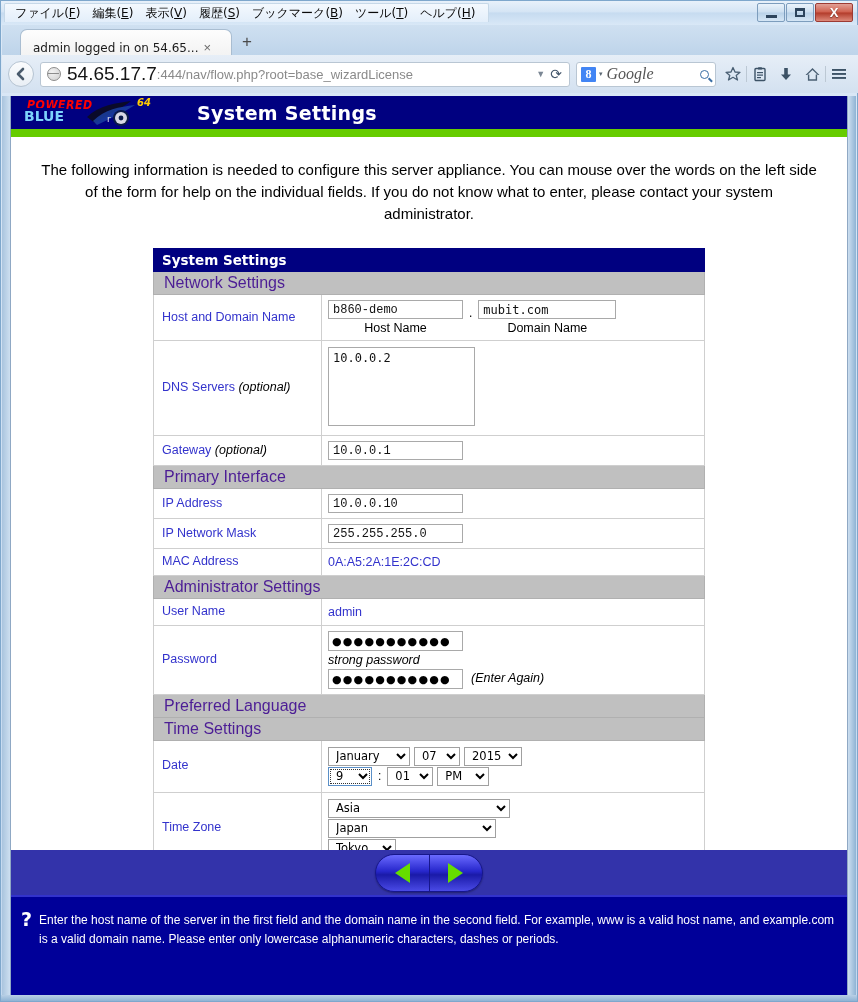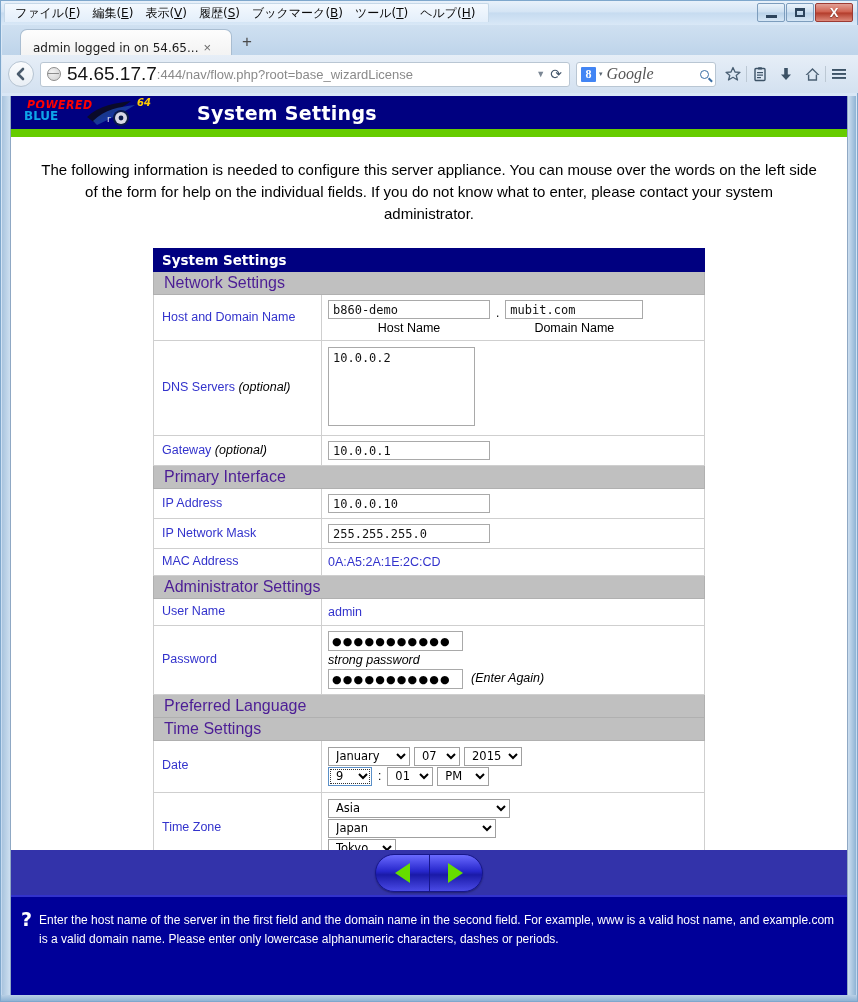--- a/index.html
+++ b/index.html
@@ -149,22 +149,22 @@
   .logo {
     position:absolute; left:8px; top:1px; width:160px; height:31px;
   }
   .logo .powered {
     position:absolute; left:8px; top:2px; font-size:11px; font-weight:bold;
     color:#ff0000; font-style:italic; letter-spacing:.5px;
     font-family:"DejaVu Sans", sans-serif;
     transform:scaleY(1.1);
   }
   .logo .blue {
-    position:absolute; left:5px; top:11px; font-size:12px; font-weight:bold;
-    color:#0ea5e9; letter-spacing:0px; line-height:17px;
+    position:absolute; left:5px; top:11px; font-size:14px; font-weight:bold;
+    color:#7dd3fc; letter-spacing:0px; line-height:17px;
     font-family:"DejaVu Sans", sans-serif;
     background:#000080;
   }
   .logo .swoosh {
     position:absolute; left:68px; top:4px; width:58px; height:26px;
   }
   .logo .sixtyfour {
     position:absolute; left:118px; top:0px; font-size:10px; font-weight:bold;
     color:#ffcc00; font-style:italic;
     font-family:"DejaVu Sans", sans-serif;
@@ -206,21 +206,21 @@
   }
   td.label i { color:#000; }
   td.field { padding:5px 6px; color:#3333cc; }
   td.field.tall { padding:6px 6px; }
 
   input.txt {
     font-family:"DejaVu Sans Mono", monospace;
     font-size:12px; color:#111; padding:2px 4px;
     border:1px solid #a9a9a9; background:#fff; height:19px;
   }
-  input.w135 { width:162px; }
+  input.w135 { width:135px;font-family:Liberation Mono, monospace; }
   input.w115 { width:138px; }
   textarea.dns {
     width:147px; height:79px; resize:none;
     font-family:"DejaVu Sans Mono", monospace;
     font-size:12px; color:#111; padding:3px 4px;
     border:1px solid #a9a9a9; background:#fff;
   }
   .dual { display:flex; align-items:flex-start; }
   .dual .col { display:flex; flex-direction:column; }
   .dual .cap {

